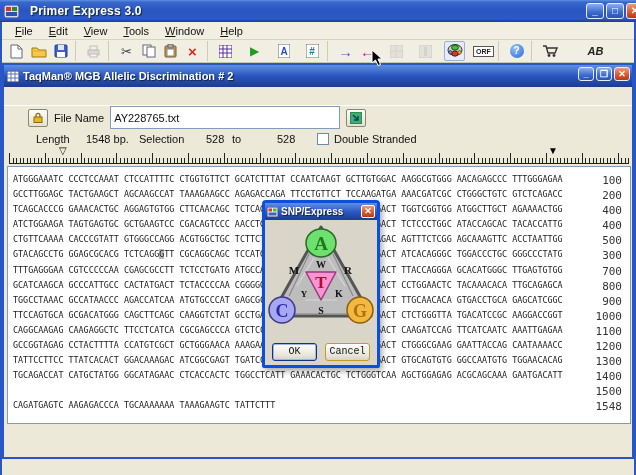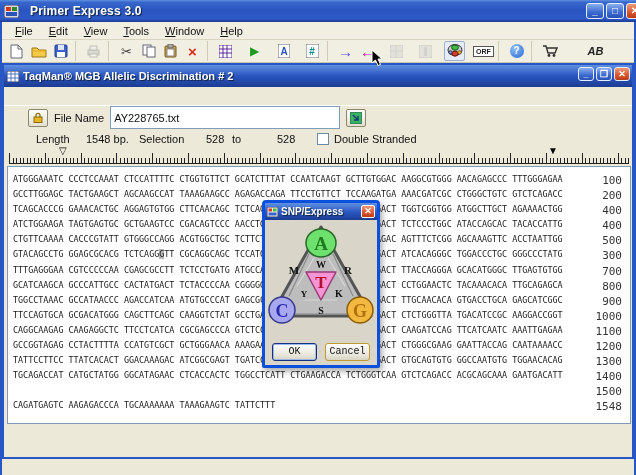--- a/index.html
+++ b/index.html
@@ -323,21 +323,21 @@
           <div class="seq-row"><span class="seq-text">ATCTGGAAGA TAGTGAGTGC GCTGAAGTCC CGACAGTCCC AACCTGAGCT GACTGAAGCT GCTGAAGACT TCTCCCTGGC ATACCAGCAC TACACCATTG</span><span class="seq-pos">400</span></div>
           <div class="seq-row"><span class="seq-text">CTGTTCAAAA CACCCGTATT GTGGGCCAGG ACGTGGCTGC TCTTCTGAGC TGACTGAAGC TGCTGAAGAC AGTTTCTCGG AGCAAAGTTC ACCTAATTGG</span><span class="seq-pos">500</span></div>
           <div class="seq-row"><span class="seq-text">GTACAGCCTG GGAGCGCACG TCTCAGG<span class="seq-sel">G</span>TT CGCAGGCAGC TCCATGAGCT GACTGAAGCT GCTGAAGACT ATCACAGGGC TGGACCCTGC GGGCCCTATG</span><span class="seq-pos">300</span></div>
           <div class="seq-row"><span class="seq-text">TTTGAGGGAA CGTCCCCCAA CGAGCGCCTT TCTCCTGATG ATGCCAAGCT GACTGAAGCT GCTGAAGACT TTACCAGGGA GCACATGGGC TTGAGTGTGG</span><span class="seq-pos">700</span></div>
           <div class="seq-row"><span class="seq-text">GCATCAAGCA GCCCATTGCC CACTATGACT TCTACCCCAA CGGGGGAGCT GACTGAAGCT GCTGAAGACT CCTGGAACTC TACAAACACA TTGCAGAGCA</span><span class="seq-pos">800</span></div>
           <div class="seq-row"><span class="seq-text">TGGCCTAAAC GCCATAACCC AGACCATCAA ATGTGCCCAT GAGCGCAGCT GACTGAAGCT GCTGAAGACT TTGCAACACA GTGACCTGCA GAGCATCGGC</span><span class="seq-pos">900</span></div>
           <div class="seq-row"><span class="seq-text">TTCCAGTGCA GCGACATGGG CAGCTTCAGC CAAGGTCTAT GCCTGAAGCT GACTGAAGCT GCTGAAGACT CTCTGGGTTA TGACATCCGC AAGGACCGGT</span><span class="seq-pos">1000</span></div>
           <div class="seq-row"><span class="seq-text">CAGGCAAGAG CAAGAGGCTC TTCCTCATCA CGCGAGCCCA GTCTCCAGCT GACTGAAGCT GCTGAAGACT CAAGATCCAG TTCATCAATC AAATTGAGAA</span><span class="seq-pos">1100</span></div>
           <div class="seq-row"><span class="seq-text">GCCGGTAGAG CCTACTTTTA CCATGTCGCT GCTGGGAACA AAAGAAAGCT GACTGAAGCT GCTGAAGACT CTGGGCGAAG GAATTACCAG CAATAAAACC</span><span class="seq-pos">1200</span></div>
           <div class="seq-row"><span class="seq-text">TATTCCTTCC TTATCACACT GGACAAAGAC ATCGGCGAGT TGATCCAGCT GACTGAAGCT GCTGAAGACT GTGCAGTGTG GGCCAATGTG TGGAACACAG</span><span class="seq-pos">1300</span></div>
-          <div class="seq-row"><span class="seq-text">TGCAGACCAT CATGCTATGG GGCATAGAAC CTCACCACTC TGGCCTCATT CTGAAGACCA TCTGGGTCAA GTCTCAGACC ACGCAGCAAA GAATGACATT</span><span class="seq-pos">1400</span></div>
+          <div class="seq-row"><span class="seq-text">TGCAGACCAT CATGCTATGG GGCATAGAAC CTCACCACTC TGGCCTCATT GAAACACTGC TCTGGGTCAA AGCTGGAGAG ACGCAGCAAA GAATGACATT</span><span class="seq-pos">1400</span></div>
           <div class="seq-row"><span class="seq-pos">1500</span></div>
           <div class="seq-row"><span class="seq-text">CAGATGAGTC AAGAGACCCA TGCAAAAAAA TAAAGAAGTC TATTCTTT</span><span class="seq-pos">1548</span></div>
         </div>
     </div>
   </div>
 
   <div class="dialog">
     <div class="dlg-titlebar">
       <svg width="11" height="10">
           <rect x="0" y="0" width="11" height="10" fill="#eee" stroke="#445"></rect>

